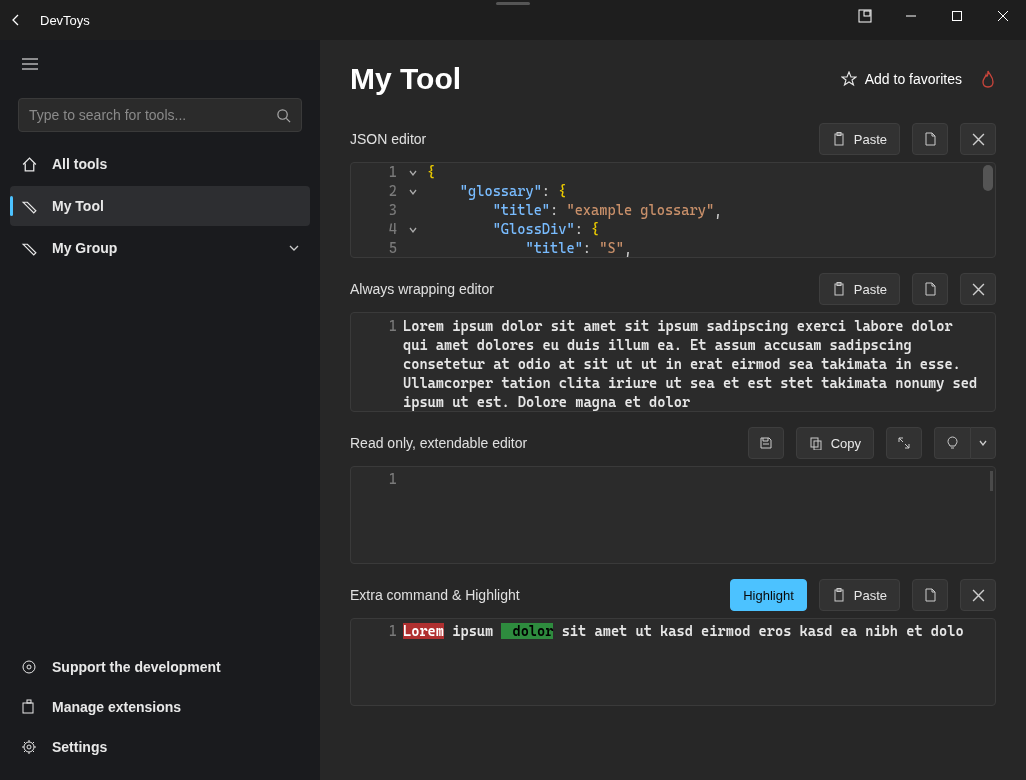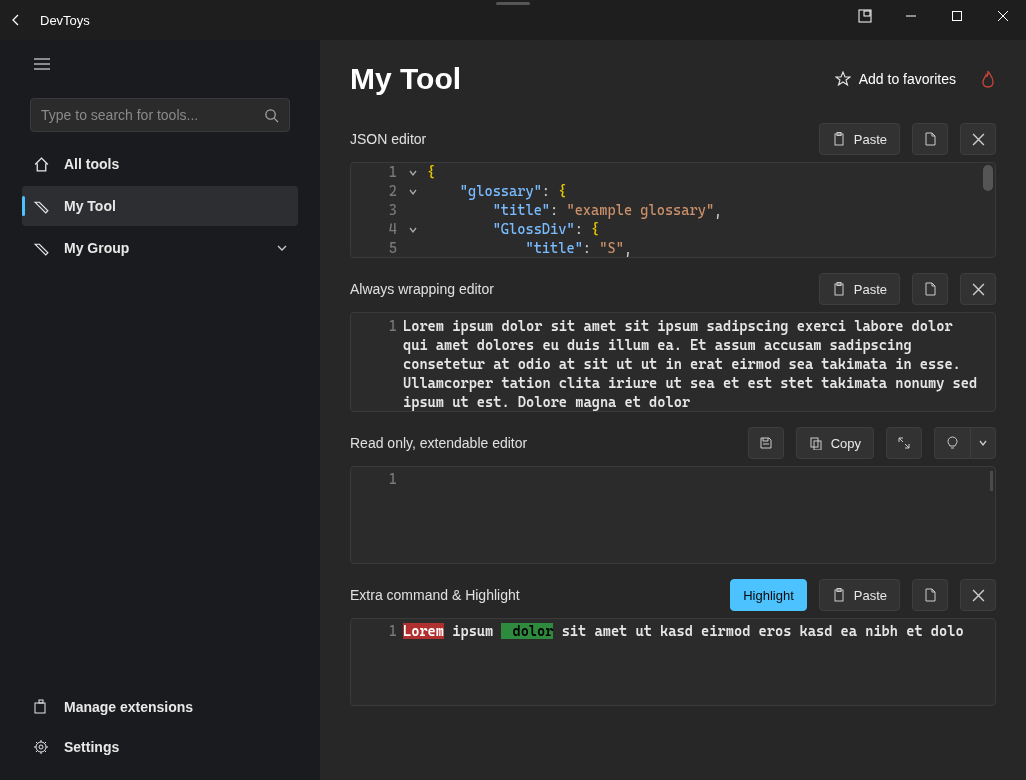--- a/index.html
+++ b/index.html
@@ -44,21 +44,21 @@
 }
 .shell {
   display:flex;
   height: calc(780px - 40px);
 }
 .sidebar {
   width: 320px;
   background: #1a1b1e;
   display:flex;
   flex-direction:column;
-  padding: 6px 16px;
+  padding: 6px 4px;
 }
 .hamburger {
   width: 40px; height: 36px;
   display:flex; align-items:center; justify-content:center;
   margin-left: 6px;
   border-radius:4px;
 }
 .search-box {
   margin: 16px 14px 10px 14px;
   height: 34px;
@@ -107,21 +107,21 @@
   padding: 22px 30px 10px 30px;
   overflow:hidden;
 }
 .page-header {
   display:flex; align-items:center;
   margin-bottom: 26px;
 }
 .page-title {
   font-size: 30px; font-weight:600;
 }
-.header-actions { margin-left:auto; display:flex; align-items:center; gap:24px; }
+.header-actions { margin-left:auto; display:flex; align-items:center; gap:18px; }
 .fav-action { display:flex; align-items:center; gap:8px; font-size:14px; }
 .fire-icon { color:#d9534f; }
 
 .section {
   margin-bottom: 14px;
 }
 .section-head {
   display:flex; align-items:center;
   margin-bottom: 6px;
   min-height:34px;
@@ -325,20 +325,29 @@
           <svg width="12" height="12" viewBox="0 0 12 12">
               <path d="M2 4 L6 8 L10 4" stroke="#ccc" fill="none" stroke-width="1.3"></path>
             </svg>
         </span>
       </li>
     </ul>
     <div class="sidebar-footer">
       <div class="nav-item">
         <span class="nav-icon">
           <svg width="16" height="16" viewBox="0 0 16 16">
+              <circle cx="8" cy="8" r="6" stroke="#e8e8e8" fill="none"></circle>
+              <circle cx="8" cy="8" r="2" stroke="#e8e8e8" fill="none"></circle>
+            </svg>
+        </span>
+        <span>Support the development</span>
+      </div>
+      <div class="nav-item">
+        <span class="nav-icon">
+          <svg width="16" height="16" viewBox="0 0 16 16">
               <rect x="2" y="4" width="10" height="10" stroke="#e8e8e8" fill="none"></rect>
               <rect x="6" y="1" width="4" height="3" stroke="#e8e8e8" fill="none"></rect>
             </svg>
         </span>
         <span>Manage extensions</span>
       </div>
       <div class="nav-item">
         <span class="nav-icon">
           <svg width="16" height="16" viewBox="0 0 16 16">
               <circle cx="8" cy="8" r="5" stroke="#e8e8e8" fill="none"></circle>

